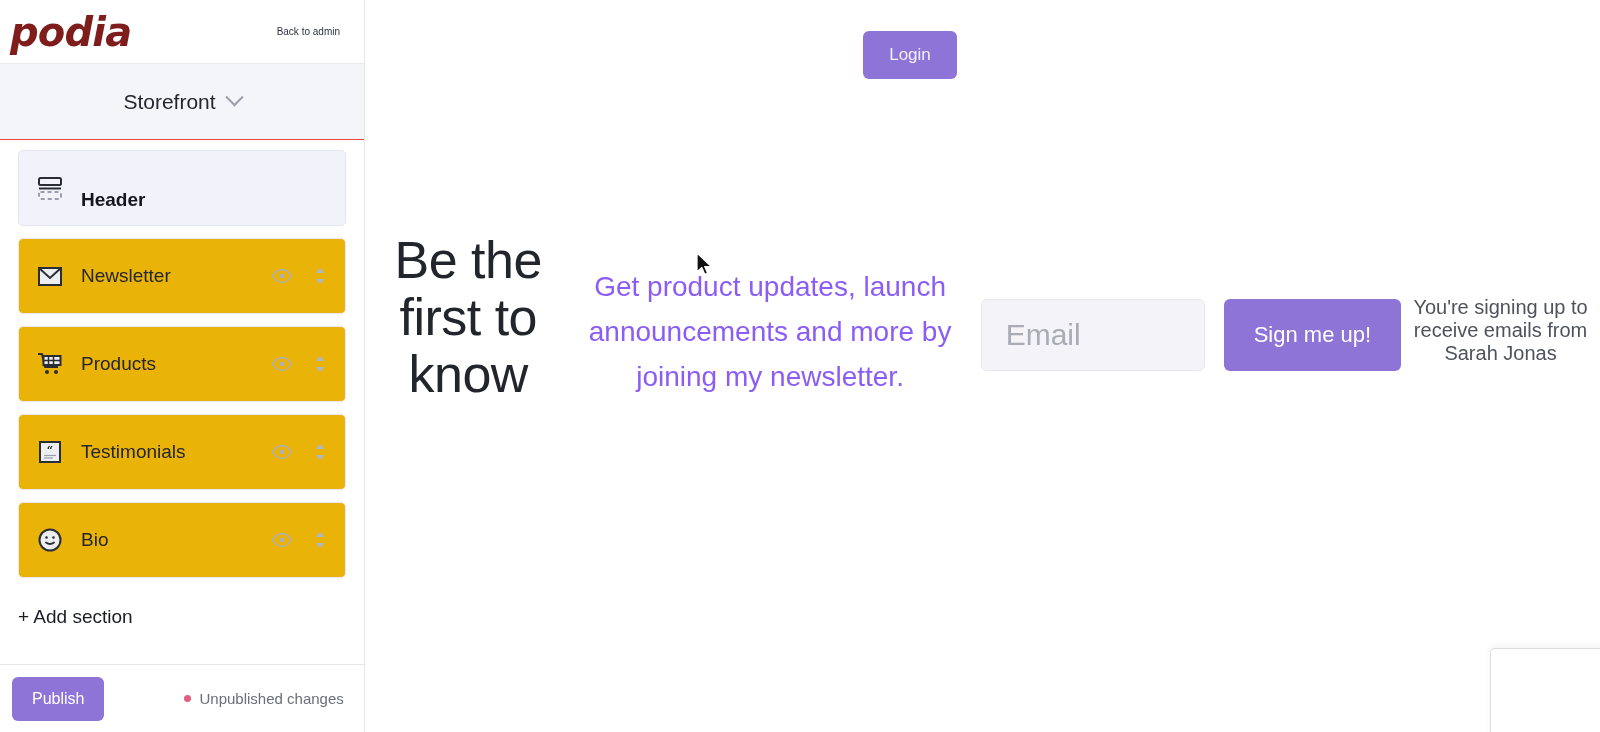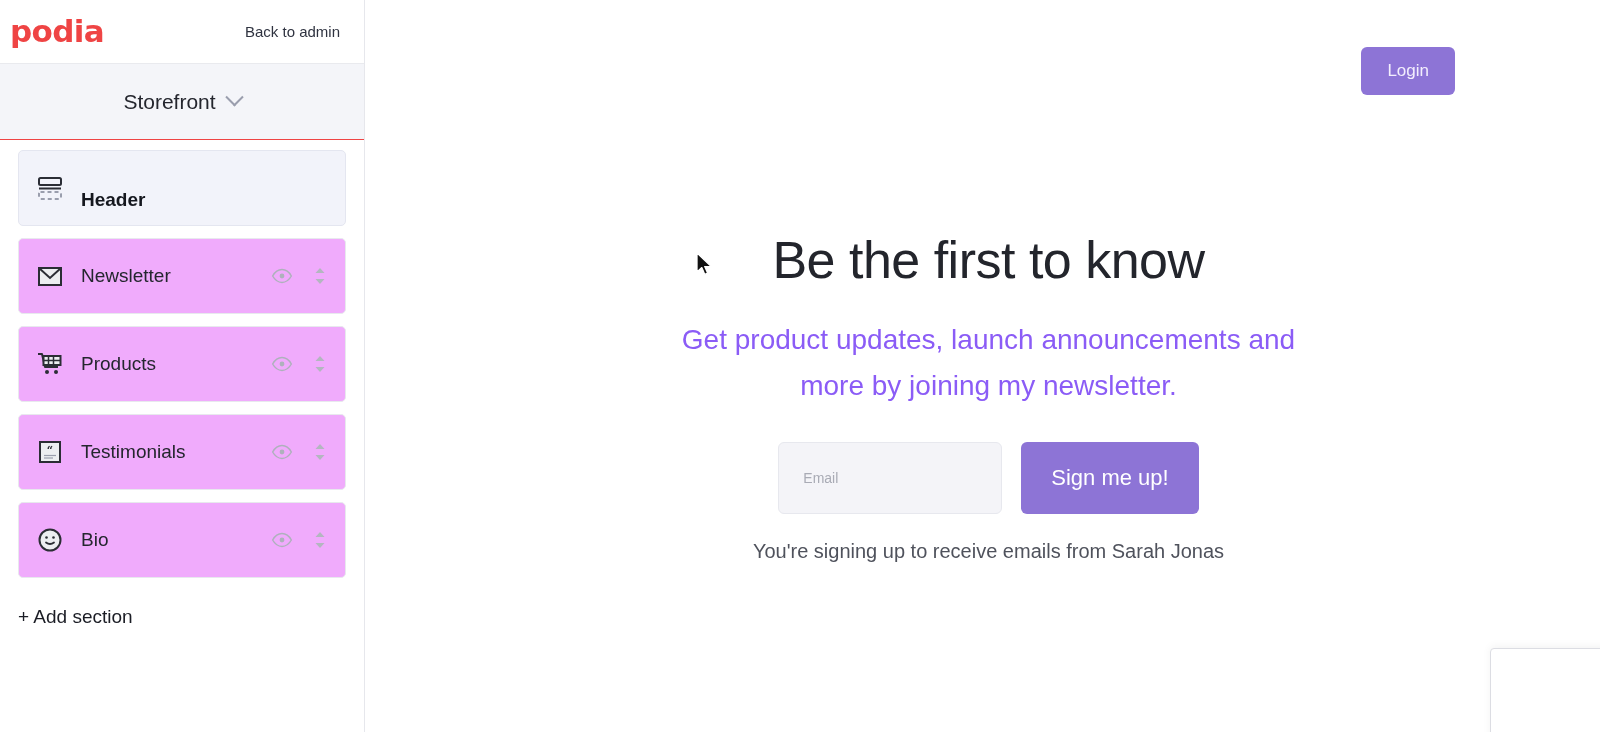--- a/index.html
+++ b/index.html
@@ -38,30 +38,31 @@
     display: flex;
     align-items: center;
     justify-content: space-between;
     padding: 0 24px 0 10px;
     border-bottom: 1px solid #e9eaee;
     background: #ffffff;
   }
 
   .brand-logo {
     font-family: "DejaVu Sans", sans-serif;
-    font-size: 31px;
+    font-size: 40px;
     font-weight: 700;
     letter-spacing: -0.02em;
-    color: #ef4444;
+    color: #7f1d1d;
     line-height: 1;
     user-select: none;
+    font-style: italic;
   }
 
   .back-admin {
-    font-size: 15px;
+    font-size: 10px;
     color: #2f3340;
     white-space: nowrap;
     cursor: pointer;
   }
 
   .sb-storefront {
     height: 76px;
     flex: 0 0 76px;
     background: #f4f5f9;
     border-bottom: 1px solid #ef4444;
@@ -91,21 +92,21 @@
     overflow: hidden;
   }
 
   .section-row {
     position: relative;
     display: flex;
     align-items: center;
     height: 76px;
     margin-bottom: 12px;
     padding: 0 18px 0 16px;
-    background: #f0abfc;
+    background: #eab308;
     border: 1px solid #e8e9ee;
     border-radius: 5px;
     cursor: pointer;
   }
 
   .section-row.active {
     background: #f2f3fa;
     border-color: #e4e6f0;
   }
 
@@ -192,45 +193,45 @@
   .preview {
     position: relative;
     flex: 1 1 auto;
     height: 732px;
     background: #ffffff;
     overflow: hidden;
   }
 
   .preview-topbar {
     position: absolute;
-    top: 16px; left: 0; right: 0;
+    top: 0; left: 0; right: 0;
     height: 110px;
     display: flex;
     align-items: center;
-    justify-content: flex-end;
+    justify-content: center;
     padding-right: 145px;
   }
 
   .login-btn {
     background: #8d74d6;
     color: #f3eefd;
     font-size: 17px;
     border: none;
     border-radius: 6px;
     padding: 14px 26px;
     cursor: pointer;
     font-family: "Liberation Sans", sans-serif;
   }
 
   .newsletter-block {
     position: absolute;
     top: 232px;
     left: 12px; right: 0;
     display: flex;
-    flex-direction: column;
+    flex-direction: row;
     align-items: center;
   }
 
   .nl-heading {
     font-size: 52px;
     font-weight: 400;
     color: #23252c;
     letter-spacing: -0.5px;
     line-height: 1.1;
     text-align: center;
@@ -253,21 +254,21 @@
     gap: 19px;
   }
 
   .nl-email {
     width: 224px;
     height: 72px;
     background: #f4f4f8;
     border: 1px solid #e7e8ee;
     border-radius: 6px;
     padding: 0 24px;
-    font-size: 14px;
+    font-size: 30px;
     color: #33353d;
     font-family: "Liberation Sans", sans-serif;
     outline: none;
   }
 
   .nl-email::placeholder { color: #a9abb5; }
 
   .nl-submit {
     background: #8d74d6;
     color: #ffffff;
@@ -425,20 +426,27 @@
           <svg class="icon-sort" width="14" height="22" viewBox="0 0 14 22">
             <path d="M7 3 L11.5 8 L2.5 8 Z" fill="#b3b6c0"></path>
             <path d="M7 19 L11.5 14 L2.5 14 Z" fill="#b3b6c0"></path>
           </svg>
         </span>
       </div>
 
       <div class="add-section">+ Add section</div>
     </div>
 
+    <div class="sb-footer">
+      <button class="publish-btn">Publish</button>
+      <span class="unpub">
+        <span class="dot"></span>
+        <span>Unpublished changes</span>
+      </span>
+    </div>
   </aside>
 
   <main class="preview">
 
     <div class="preview-topbar">
       <button class="login-btn">Login</button>
     </div>
 
     <section class="newsletter-block">
       <h1 class="nl-heading">Be the first to know</h1>

